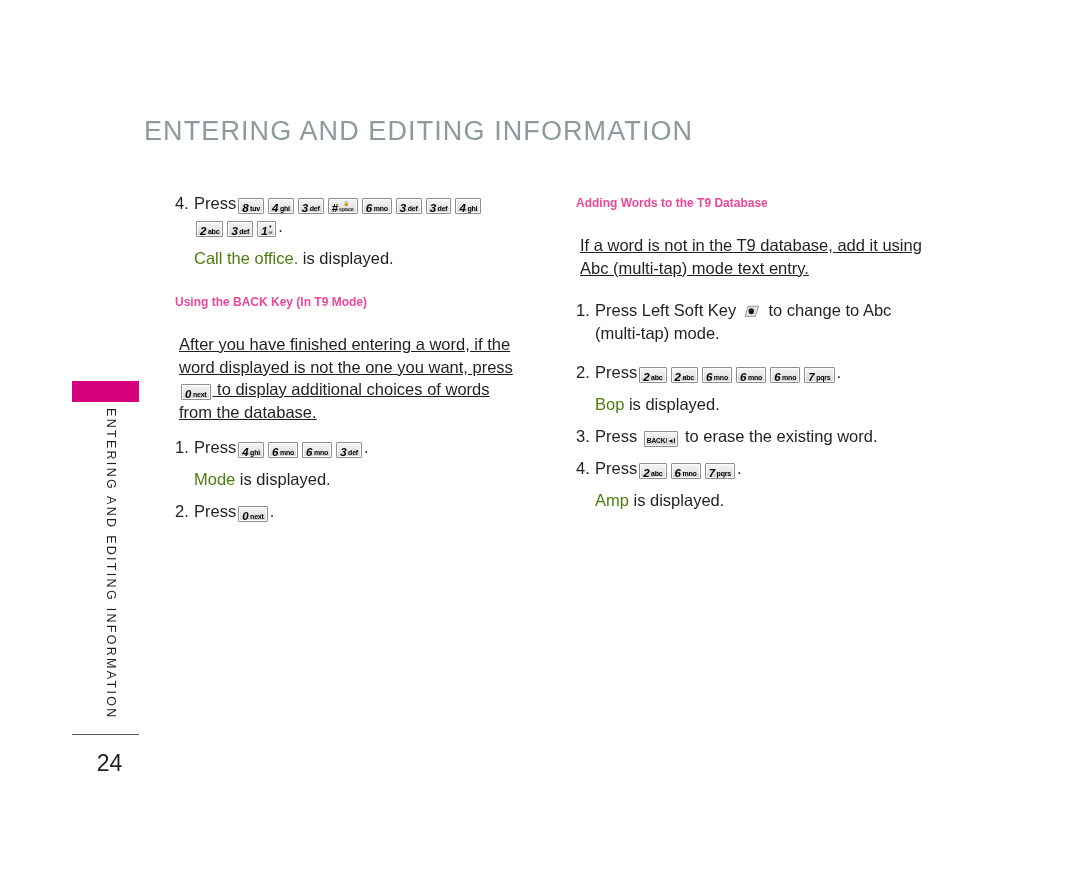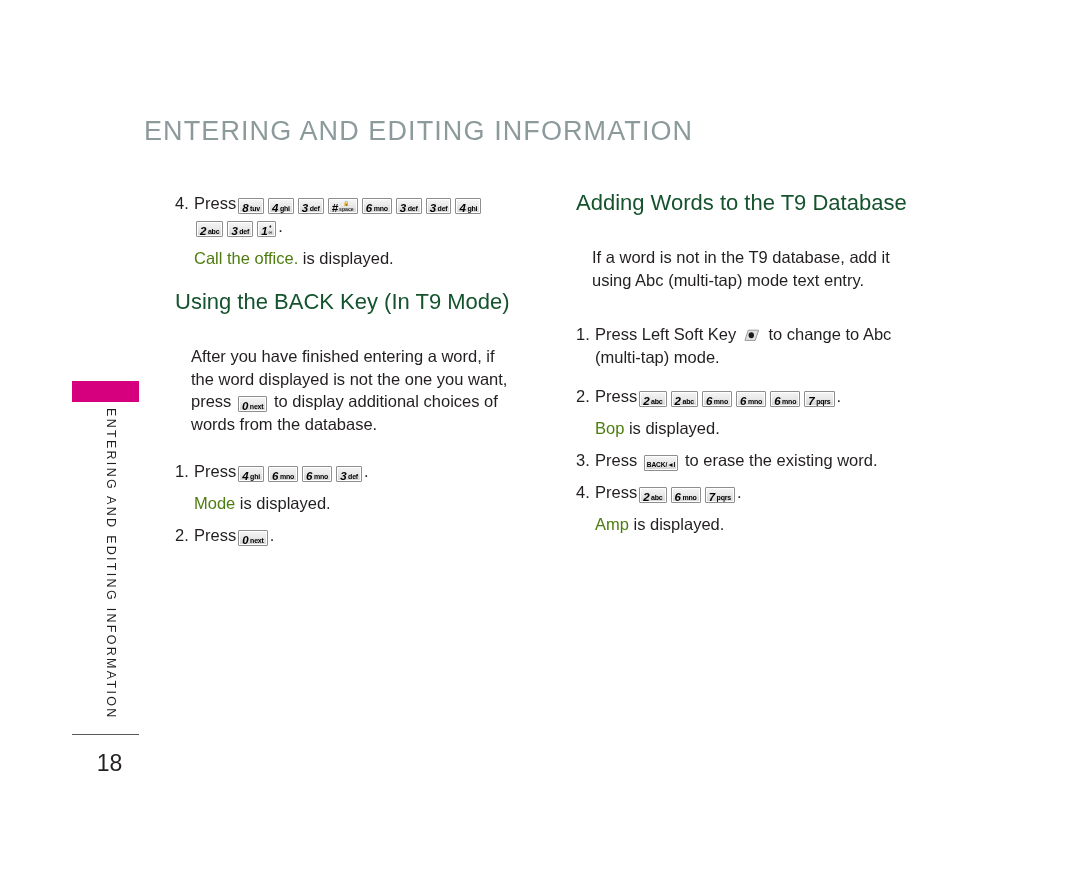--- a/index.html
+++ b/index.html
@@ -65,28 +65,28 @@
     position:absolute;
     top:192px;
     font-size:16.5px;
     line-height:22.5px;
     color:#231f20;
   }
   .col-left{ left:175px; width:355px; }
   .col-right{ left:576px; width:365px; }
 
   h2.sub{
-    font-size:22px;
-    font-weight:normal;
+    font-size:12px;
+    font-weight:bold;
     margin:0;
     line-height:22px;
-    color:#14532d;
-  }
-
-  p{ margin:16px; }
+    color:#ec4899;
+  }
+
+  p{ margin:4px;text-decoration:underline; }
 
   .gap-sm{ height:9px; }
   .gap-md{ height:16px; }
   .gap-lg{ height:22px; }
 
   
   .step{
     display:flex;
     align-items:flex-start;
     line-height:23px;
@@ -166,21 +166,21 @@
 </head>
 <body>
 
 <div class="page-header">ENTERING AND EDITING INFORMATION</div>
 
 <div class="side-tab"></div>
 <div class="side-vert-wrap">
   <div class="side-vert">ENTERING AND EDITING INFORMATION</div>
 </div>
 <div class="side-rule"></div>
-<div class="page-num">18</div>
+<div class="page-num">24</div>
 
 <div class="col col-left">
 
   <div class="step">
     <span class="step-num">4.</span>
     <span class="step-body">
       <span>Press</span><span class="nowrap" id="l-step4-keys1"><span class="key"><span class="big">8</span><span class="sm">tuv</span></span><span class="key"><span class="big">4</span><span class="sm">ghi</span></span><span class="key"><span class="big">3</span><span class="sm">def</span></span><span class="key stack"><span class="big">#</span><span class="stk"><b>🔒</b><b>space</b></span></span><span class="key"><span class="big">6</span><span class="sm">mno</span></span><span class="key"><span class="big">3</span><span class="sm">def</span></span><span class="key"><span class="big">3</span><span class="sm">def</span></span><span class="key"><span class="big">4</span><span class="sm">ghi</span></span></span>
     </span>
   </div>
   <div class="indent">

